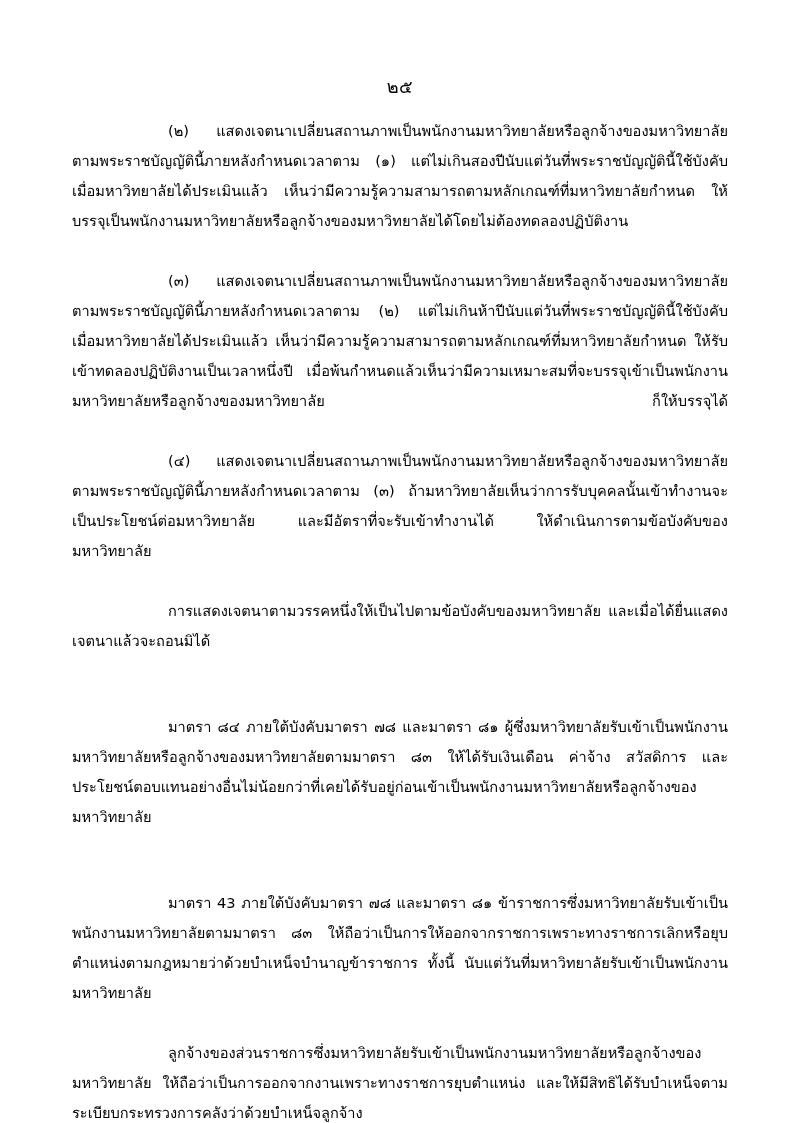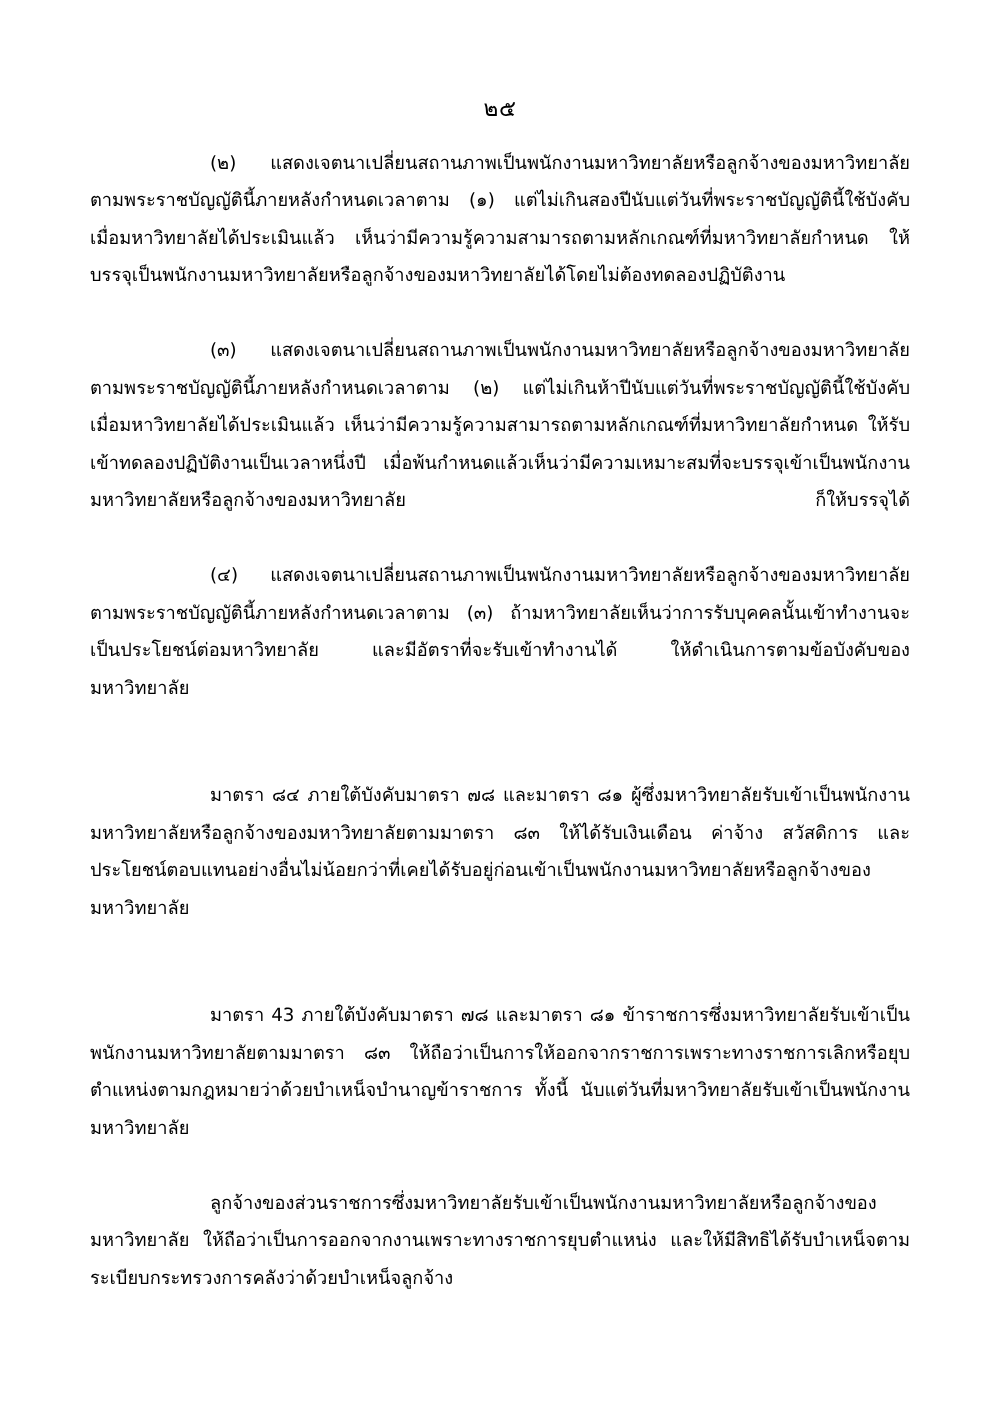--- a/index.html
+++ b/index.html
@@ -67,20 +67,21 @@
   <div class="page-number">๒๕</div>
 
   <div class="body-text">
 
     <p class="para indent">(๒) แสดงเจตนาเปลี่ยนสถานภาพเป็นพนักงานมหาวิทยาลัยหรือลูกจ้างของมหาวิทยาลัยตามพระราชบัญญัตินี้ภายหลังกำหนดเวลาตาม (๑) แต่ไม่เกินสองปีนับแต่วันที่พระราชบัญญัตินี้ใช้บังคับ เมื่อมหาวิทยาลัยได้ประเมินแล้ว เห็นว่ามีความรู้ความสามารถตามหลักเกณฑ์ที่มหาวิทยาลัยกำหนด ให้บรรจุเป็นพนักงานมหาวิทยาลัยหรือลูกจ้างของมหาวิทยาลัยได้โดยไม่ต้องทดลองปฏิบัติงาน</p>
 
     <p class="para indent">(๓) แสดงเจตนาเปลี่ยนสถานภาพเป็นพนักงานมหาวิทยาลัยหรือลูกจ้างของมหาวิทยาลัยตามพระราชบัญญัตินี้ภายหลังกำหนดเวลาตาม (๒) แต่ไม่เกินห้าปีนับแต่วันที่พระราชบัญญัตินี้ใช้บังคับ เมื่อมหาวิทยาลัยได้ประเมินแล้ว เห็นว่ามีความรู้ความสามารถตามหลักเกณฑ์ที่มหาวิทยาลัยกำหนด ให้รับเข้าทดลองปฏิบัติงานเป็นเวลาหนึ่งปี เมื่อพ้นกำหนดแล้วเห็นว่ามีความเหมาะสมที่จะบรรจุเข้าเป็นพนักงานมหาวิทยาลัยหรือลูกจ้างของมหาวิทยาลัย ก็ให้บรรจุได้</p>
 
     <p class="para indent">(๔) แสดงเจตนาเปลี่ยนสถานภาพเป็นพนักงานมหาวิทยาลัยหรือลูกจ้างของมหาวิทยาลัยตามพระราชบัญญัตินี้ภายหลังกำหนดเวลาตาม (๓) ถ้ามหาวิทยาลัยเห็นว่าการรับบุคคลนั้นเข้าทำงานจะเป็นประโยชน์ต่อมหาวิทยาลัย และมีอัตราที่จะรับเข้าทำงานได้ ให้ดำเนินการตามข้อบังคับของมหาวิทยาลัย</p>
 
+    <p class="para indent">การแสดงเจตนาตามวรรคหนึ่งให้เป็นไปตามข้อบังคับของมหาวิทยาลัย และเมื่อได้ยื่นแสดงเจตนาแล้วจะถอนมิได้</p>
 
     <div class="gap-medium"></div>
 
     <p class="para indent">มาตรา ๘๔ ภายใต้บังคับมาตรา ๗๘ และมาตรา ๘๑ ผู้ซึ่งมหาวิทยาลัยรับเข้าเป็นพนักงานมหาวิทยาลัยหรือลูกจ้างของมหาวิทยาลัยตามมาตรา ๘๓ ให้ได้รับเงินเดือน ค่าจ้าง สวัสดิการ และประโยชน์ตอบแทนอย่างอื่นไม่น้อยกว่าที่เคยได้รับอยู่ก่อนเข้าเป็นพนักงานมหาวิทยาลัยหรือลูกจ้างของมหาวิทยาลัย</p>
 
     <div class="gap-medium"></div>
 
     <p class="para indent">มาตรา 43  ภายใต้บังคับมาตรา ๗๘ และมาตรา ๘๑ ข้าราชการซึ่งมหาวิทยาลัยรับเข้าเป็นพนักงานมหาวิทยาลัยตามมาตรา ๘๓ ให้ถือว่าเป็นการให้ออกจากราชการเพราะทางราชการเลิกหรือยุบตำแหน่งตามกฎหมายว่าด้วยบำเหน็จบำนาญข้าราชการ ทั้งนี้ นับแต่วันที่มหาวิทยาลัยรับเข้าเป็นพนักงานมหาวิทยาลัย</p>
 
     <p class="para indent">ลูกจ้างของส่วนราชการซึ่งมหาวิทยาลัยรับเข้าเป็นพนักงานมหาวิทยาลัยหรือลูกจ้างของมหาวิทยาลัย ให้ถือว่าเป็นการออกจากงานเพราะทางราชการยุบตำแหน่ง และให้มีสิทธิได้รับบำเหน็จตามระเบียบกระทรวงการคลังว่าด้วยบำเหน็จลูกจ้าง</p>

